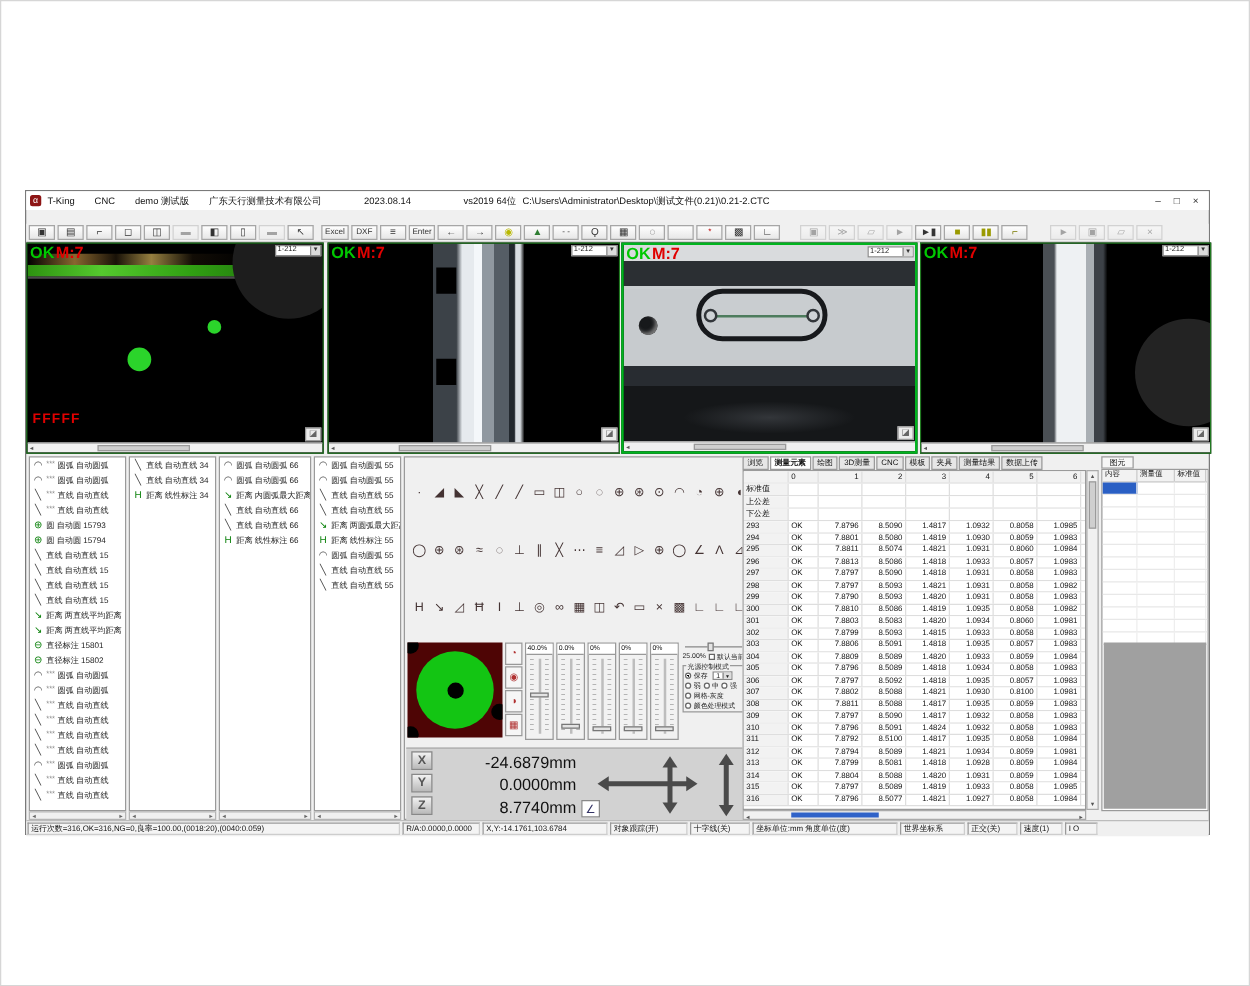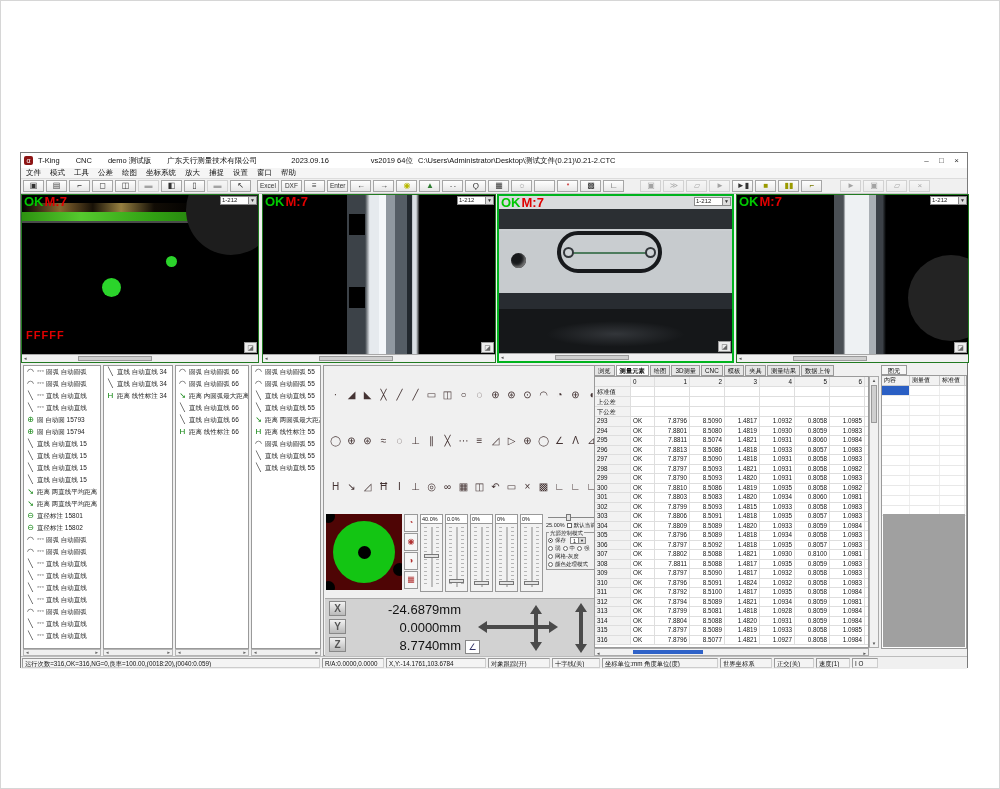--- a/index.html
+++ b/index.html
@@ -141,43 +141,30 @@
 
 <div class="frame"></div>
 <div class="window">
 
   <div class="titlebar">
     <span class="tlogo">α</span>
     <span class="tt">T-King</span>
     <span class="tt">CNC</span>
     <span class="tt">demo 测试版</span>
     <span class="tt co">广东天行测量技术有限公司</span>
-    <span class="tt dt">2023.09.16</span>
+    <span class="tt dt">2023.08.14</span>
     <span class="tt" style="margin-right:5px">vs2019 64位</span>
     <span>C:\Users\Administrator\Desktop\测试文件(0.21)\0.21-2.CTC</span>
     <span class="wbtns">
       <span class="wbtn">–</span>
       <span class="wbtn">□</span>
       <span class="wbtn">×</span>
     </span>
   </div>
 
-  <div class="menubar" id="menubar">
-      <span class="mi">文件</span>
-      <span class="mi">模式</span>
-      <span class="mi">工具</span>
-      <span class="mi">公差</span>
-      <span class="mi">绘图</span>
-      <span class="mi">坐标系统</span>
-      <span class="mi">放大</span>
-      <span class="mi">捕捉</span>
-      <span class="mi">设置</span>
-      <span class="mi">窗口</span>
-      <span class="mi">帮助</span>
-    </div>
   <div class="toolbar" id="toolbar">
       <span class="tbtn">▣</span>
       <span class="tbtn">▤</span>
       <span class="tbtn">⌐</span>
       <span class="tbtn">◻</span>
       <span class="tbtn">◫</span>
       <span class="tbtn dis">▬</span>
       <span class="tbtn">◧</span>
       <span class="tbtn">▯</span>
       <span class="tbtn dis">▬</span>

